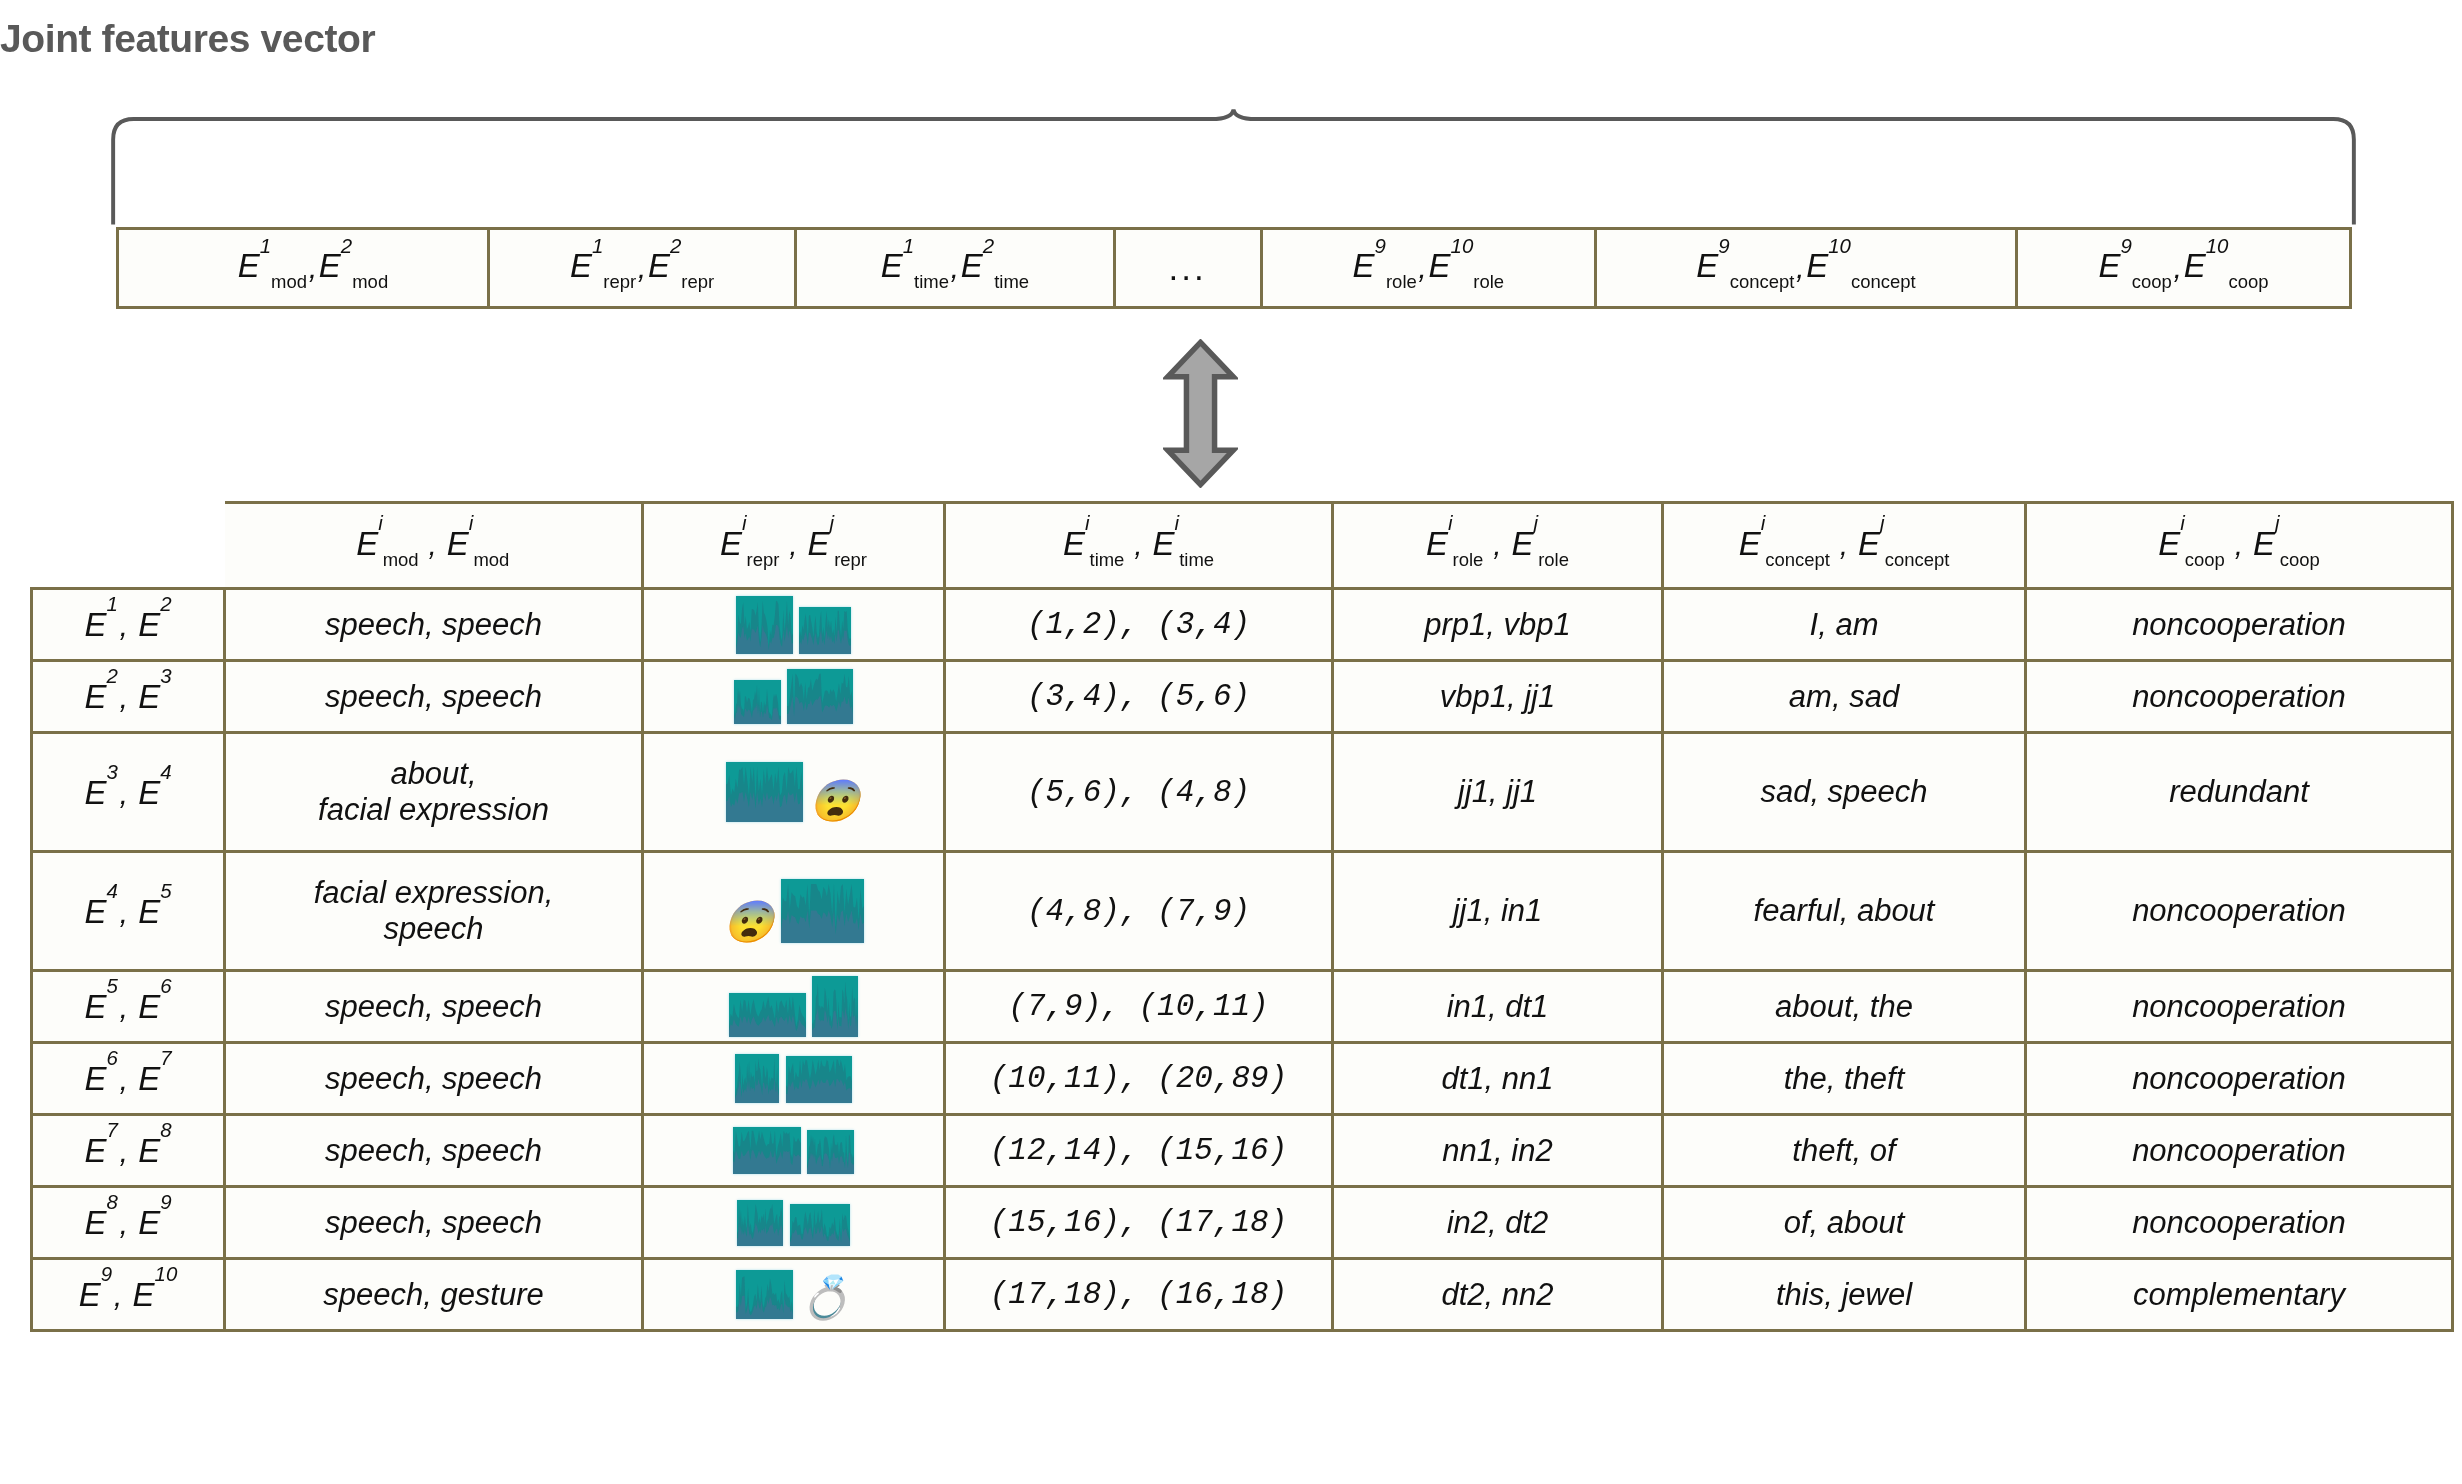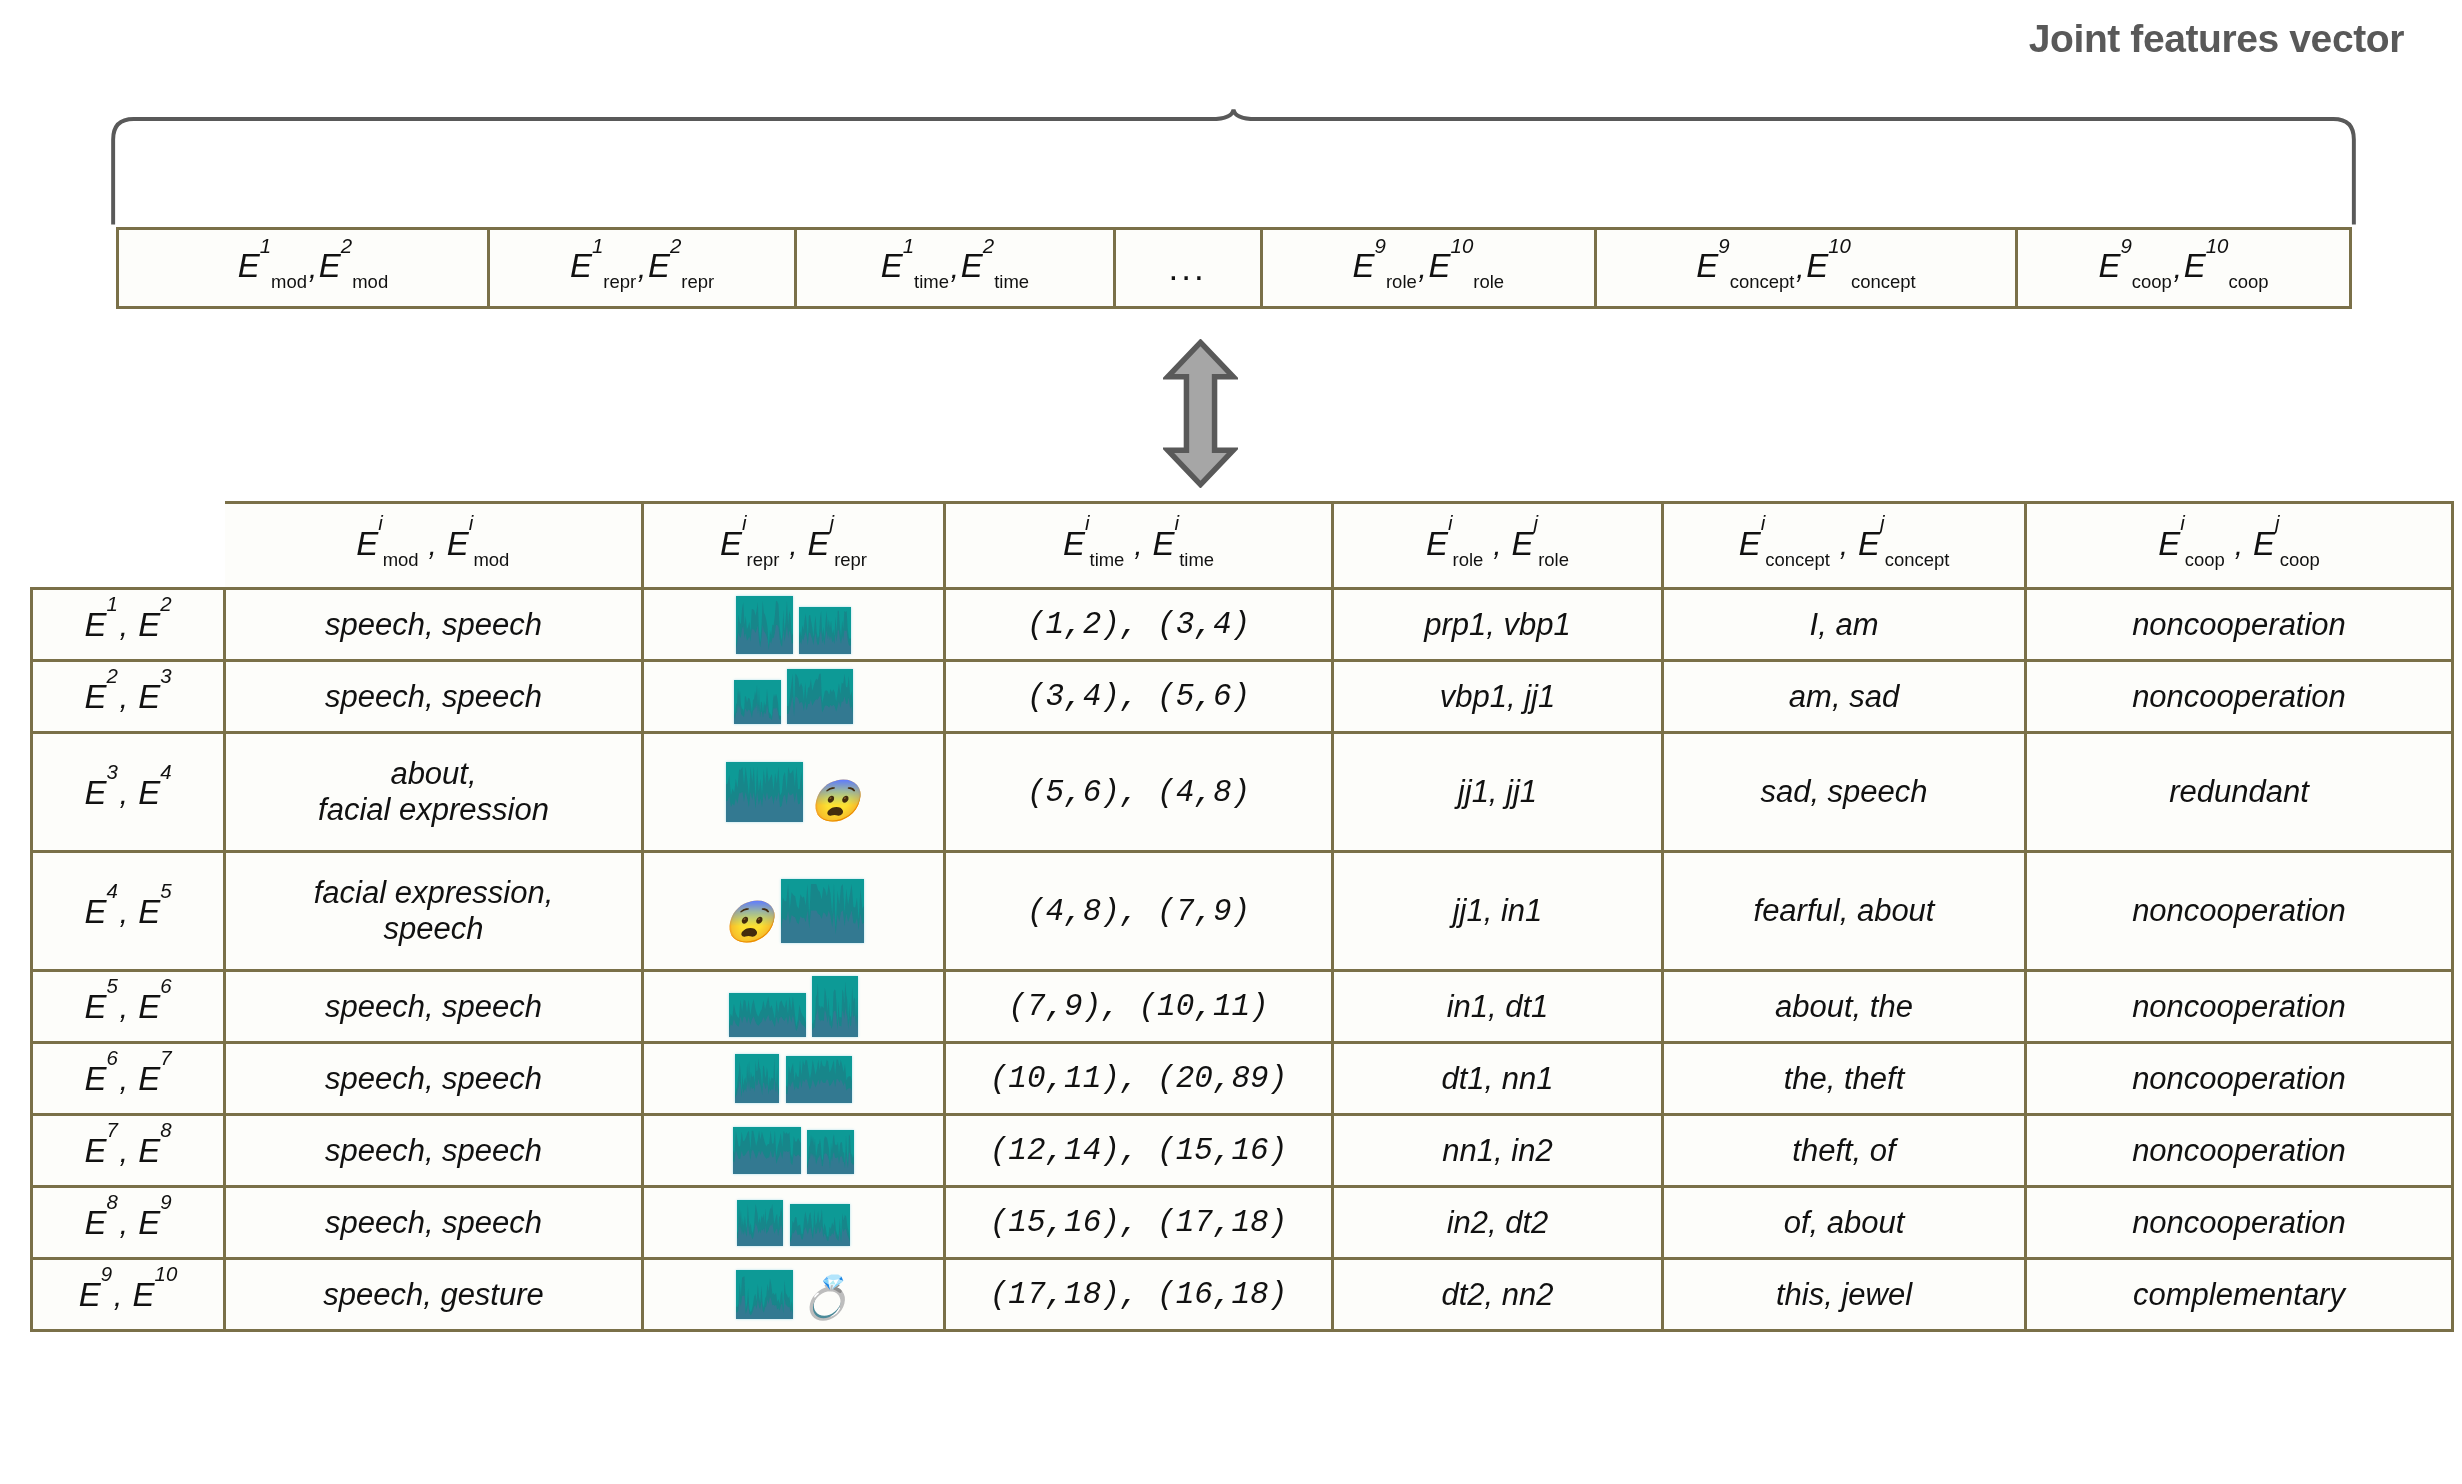--- a/index.html
+++ b/index.html
@@ -14,21 +14,21 @@
     position: relative;
     overflow: hidden;
   }
 
   
   #figure-title {
     position: absolute;
     left: 0;
     top: 17.3px;
     width: 2404px;
-    text-align: right;
+    text-align: left;
     font-size: 39px;
     font-weight: bold;
     color: #595959;
     letter-spacing: -0.4px;
   }
 
   
   #brace-wrap {
     position: absolute;
     left: 110px;

